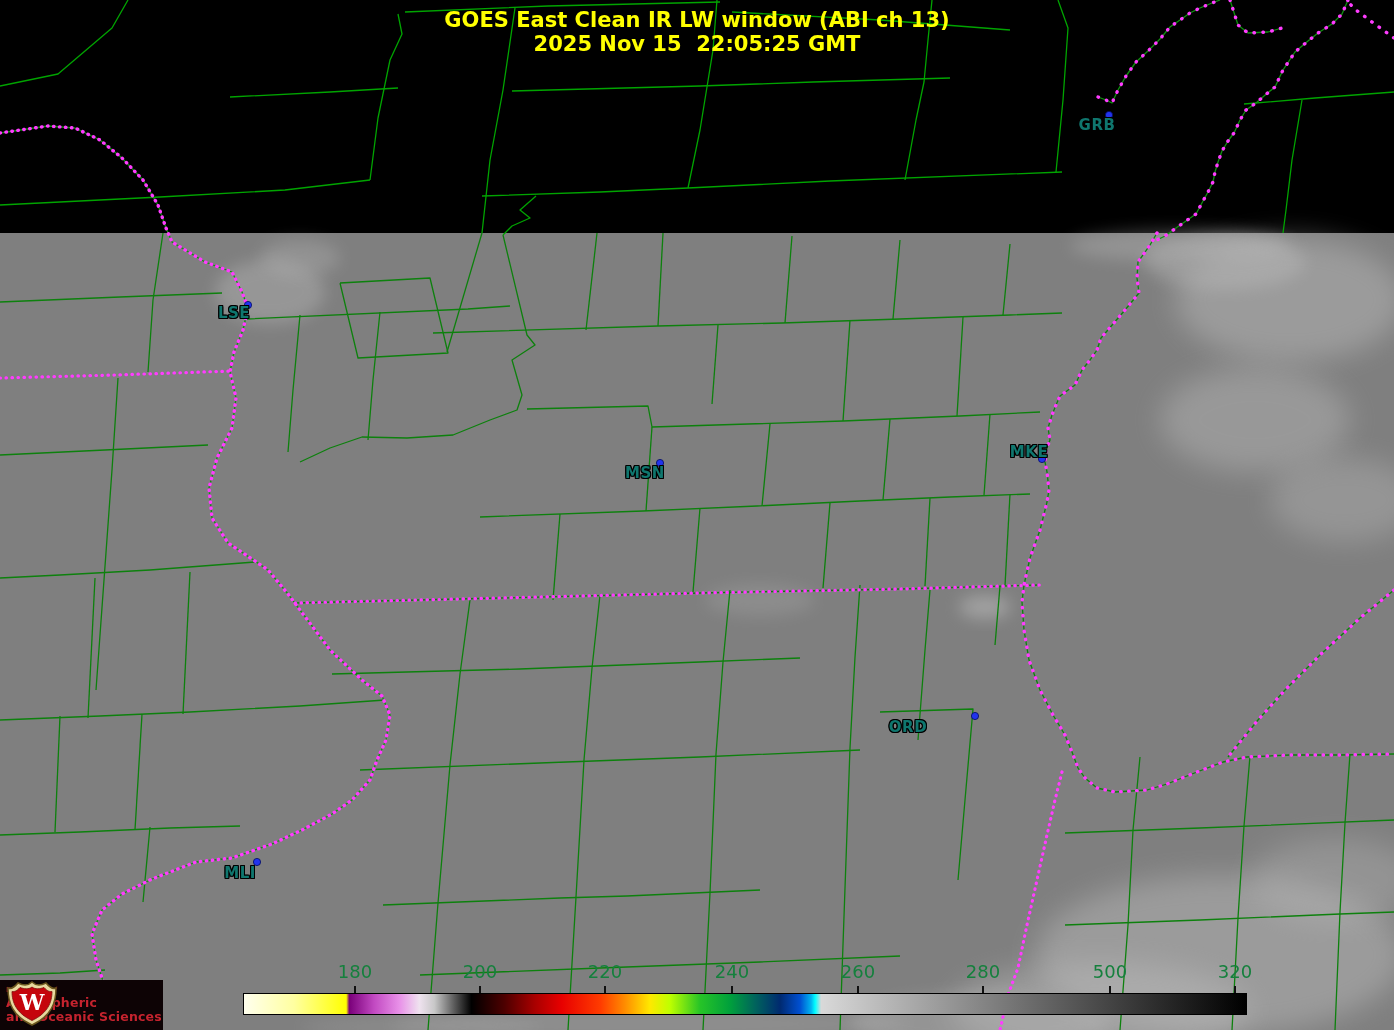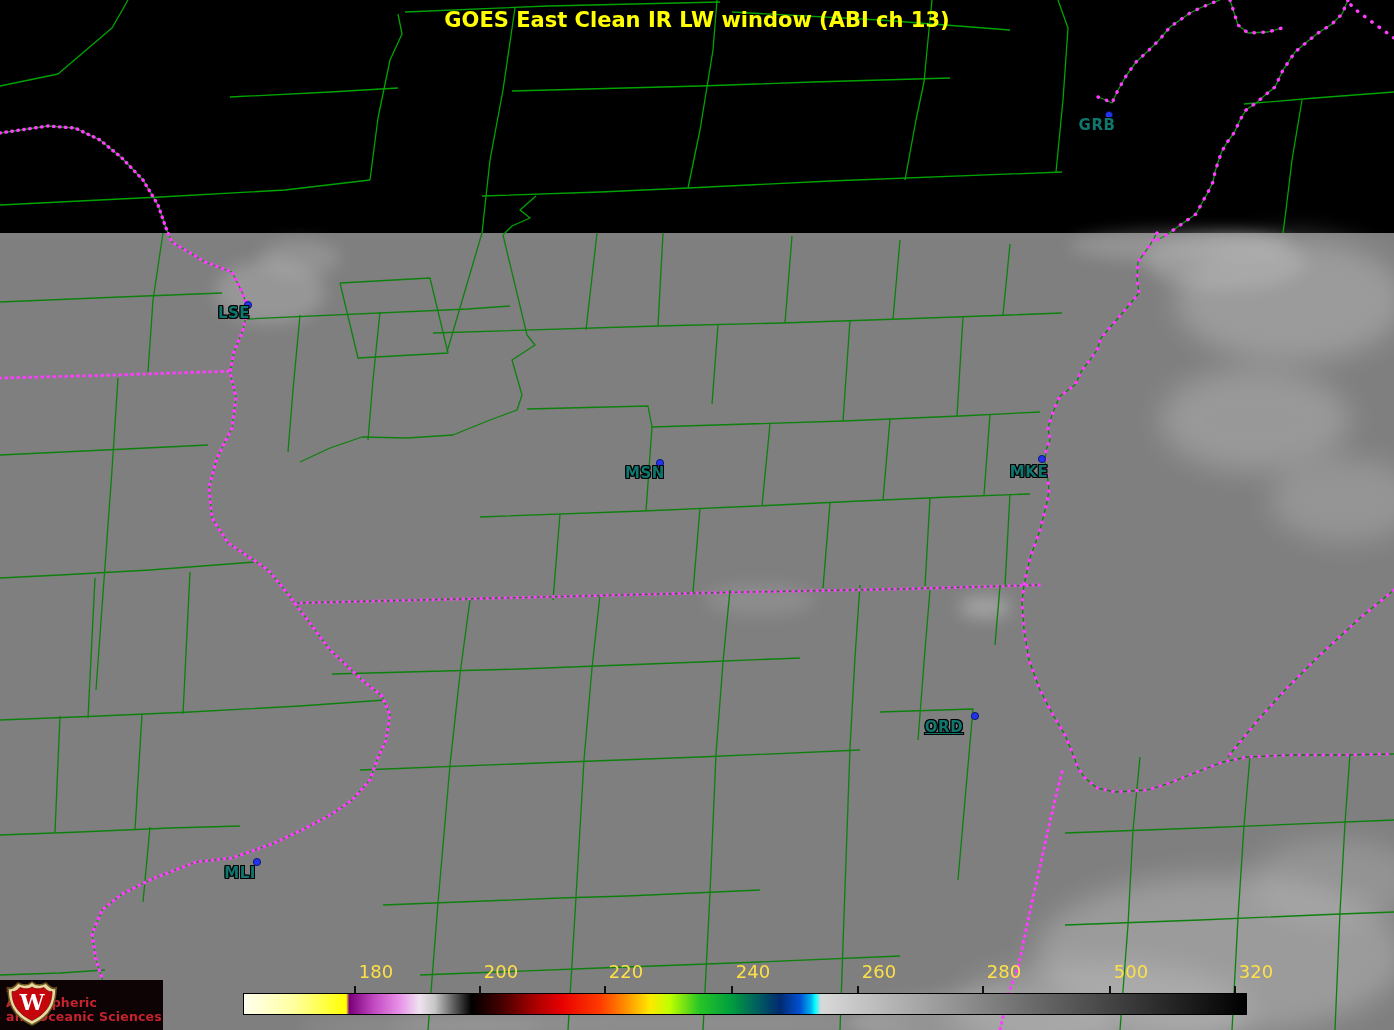--- a/index.html
+++ b/index.html
@@ -5,21 +5,21 @@
   html,body{margin:0;padding:0;background:#222;}
   #screen{position:relative;width:1394px;height:1030px;overflow:hidden;
           background:#000;font-family:"DejaVu Sans","Liberation Sans",sans-serif;}
   svg{position:absolute;left:0;top:0;}
   .title-block{position:absolute;left:0;top:8px;width:1394px;text-align:center;pointer-events:none;}
   .title-line{color:#ffff00;font-weight:bold;font-size:21px;line-height:24px;white-space:pre;
               font-family:"DejaVu Sans","Liberation Sans",sans-serif;}
   .station-label{position:absolute;transform:translate(-50%,-50%);color:#0f766e;font-weight:bold;
       font-size:15px;letter-spacing:0.5px;
       text-shadow:-1px -1px 0 #000,1px -1px 0 #000,-1px 1px 0 #000,1px 1px 0 #000,0 -1px 0 #000,0 1px 0 #000,-1px 0 0 #000,1px 0 0 #000;}
-  .cb-label{position:absolute;transform:translateX(-50%);color:#fde047;font-size:18px;top:0;margin-left:21px;}
+  .cb-label{position:absolute;transform:translateX(-50%);color:#15803d;font-size:18px;top:0;}
   .cb-tick{position:absolute;width:2px;height:7px;background:#101010;top:25px;}
   #colorbar-area{position:absolute;left:0;top:961px;width:1394px;height:60px;}
   #colorbar{position:absolute;left:243px;top:32px;width:1004px;height:22px;border:1px solid #000;box-sizing:border-box;}
   #logo{position:absolute;left:0;top:980px;width:163px;height:50px;background:#0d0305;display:flex;align-items:center;}
   #logo-crest{width:52px;height:46px;margin-left:6px;flex:0 0 auto;}
   #logo-text{margin-left:6px;line-height:1;}
   .logo-dept{color:#b01e2e;font-size:7px;margin-bottom:2px;}
   .logo-main{color:#c5232e;font-size:12.5px;font-weight:bold;letter-spacing:0.2px;line-height:14px;}
 </style>
 </head>
@@ -167,27 +167,28 @@
     <circle cx="248" cy="305" r="3.6"></circle>
     <circle cx="660" cy="463" r="3.6"></circle>
     <circle cx="1042" cy="459" r="3.6"></circle>
     <circle cx="975" cy="716" r="3.6"></circle>
     <circle cx="257" cy="862" r="3.6"></circle>
   </g>
 </svg>
 
 <div class="title-block">
   <div class="title-line">GOES East Clean IR LW window (ABI ch 13)</div>
+  <div class="title-line">2025 Nov 15  22:05:25 GMT</div>
 </div>
 
 <div class="station-label" style="left:1097px;top:125px;">GRB</div>
 <div class="station-label" style="left:234px;top:313px;text-align:right;">LSE</div>
 <div class="station-label" style="left:645px;top:473px;">MSN</div>
-<div class="station-label" style="left:1029px;top:472px;">MKE</div>
-<div class="station-label" style="left:944px;top:727px;text-decoration:underline;">ORD</div>
+<div class="station-label" style="left:1029px;top:452px;">MKE</div>
+<div class="station-label" style="left:908px;top:727px;">ORD</div>
 <div class="station-label" style="left:240px;top:873px;">MLI</div>
 
 <div id="colorbar-area">
   <span class="cb-label" style="left:355px;">180</span>
   <span class="cb-label" style="left:480px;">200</span>
   <span class="cb-label" style="left:605px;text-align:center;">220</span>
   <span class="cb-label" style="left:732px;">240</span>
   <span class="cb-label" style="left:858px;text-align:center;">260</span>
   <span class="cb-label" style="left:983px;">280</span>
   <span class="cb-label" style="left:1110px;">500</span>

